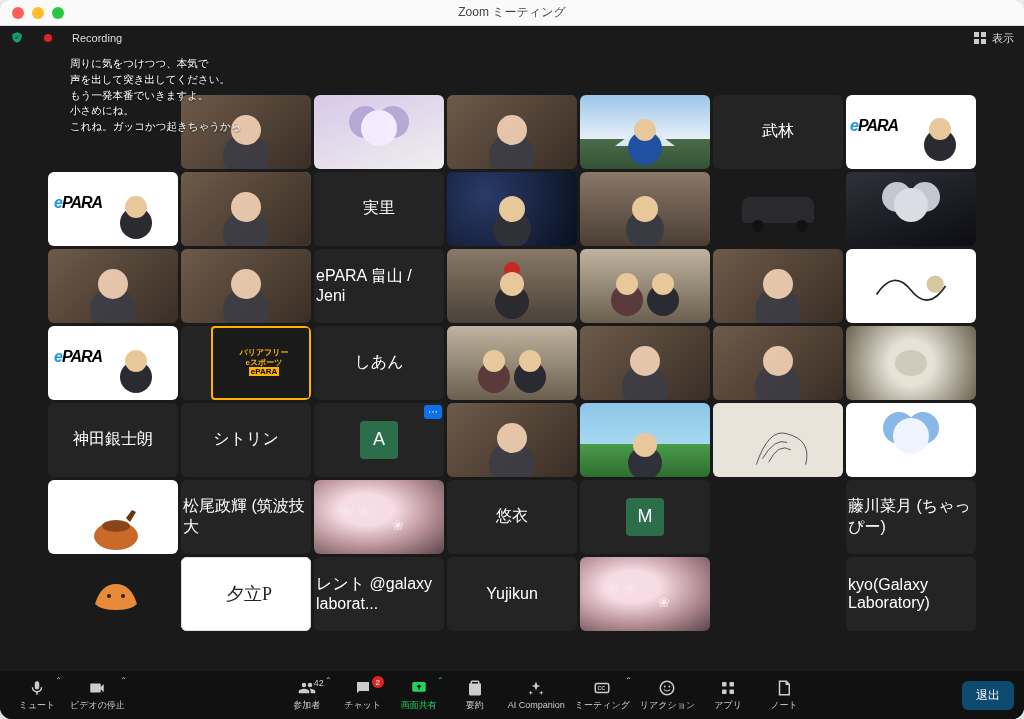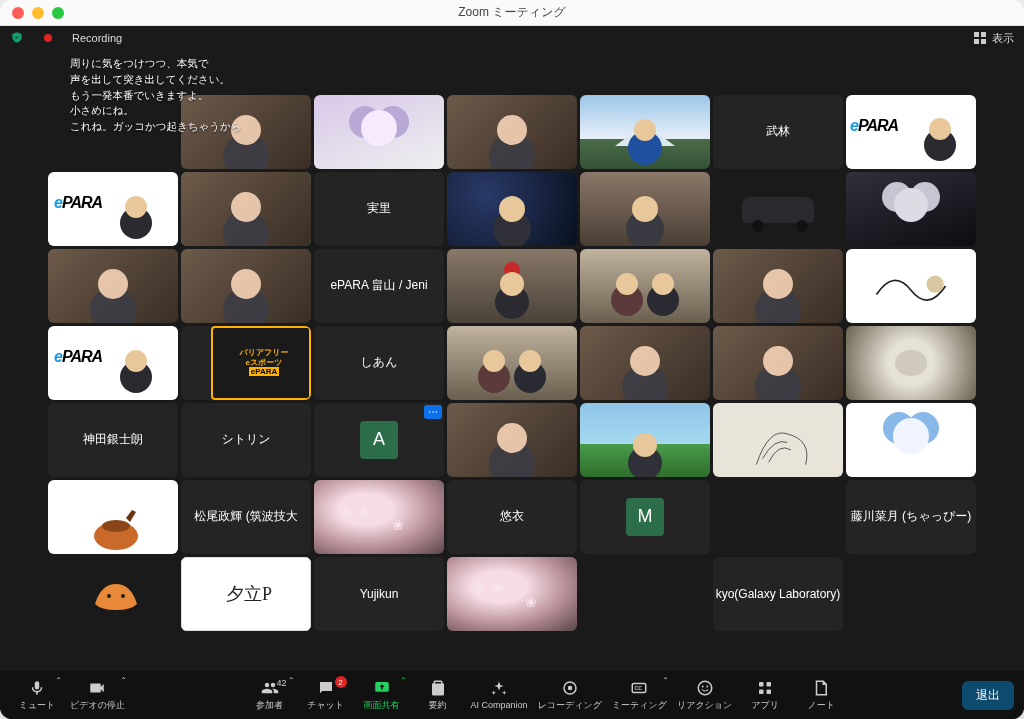--- a/index.html
+++ b/index.html
@@ -47,21 +47,21 @@
     width:130px; height:74px; background:#242424; border-radius:6px; overflow:hidden;
     display:flex; align-items:center; justify-content:center; position:relative;
     font-size:12px; color:#fff;
   }
   .tile.speaking { outline:2px solid #23d160; outline-offset:-2px; }
   .tile.empty { background:transparent; }
   .avatar-initial {
     width:38px; height:38px; border-radius:4px; background:#2c6e49; color:#fff;
     display:flex; align-items:center; justify-content:center; font-size:18px; font-weight:500;
   }
-  .name-only { text-align:left; padding:2px; font-size:12px; word-break:break-word; }
+  .name-only { text-align:left; padding:2px; font-size:16px; word-break:break-word; }
   .thumb { width:100%; height:100%; display:block;padding-left:6px; }
   .thumb.person { background: linear-gradient(135deg,#6d5a4a 0%, #3a2e25 100%); position:relative; }
   .thumb.person::after{
     content:""; position:absolute; left:50%; top:48%; transform:translate(-50%,-50%);
     width:30px; height:30px; border-radius:50%; background:rgba(255,220,190,0.85);
     box-shadow: 0 26px 0 8px rgba(60,60,70,0.85);
   }
   .thumb.anime { background: linear-gradient(160deg,#d8c8e8 0%, #efefef 100%); position:relative; }
   .thumb.anime::after{
     content:""; position:absolute; left:50%; top:45%; transform:translate(-50%,-50%);
@@ -365,20 +365,23 @@
                 <circle cx="32" cy="20" r="2" fill="#221"></circle>
               </svg>
             </div>
           </div>
           <div class="tile">
             <div class="thumb card">
               <span class="kanji">夕立P</span>
             </div>
           </div>
           <div class="tile">
+            <div class="name-only">レント @galaxy laborat...</div>
+          </div>
+          <div class="tile">
             <div class="name-only">Yujikun</div>
           </div>
           <div class="tile">
             <div class="thumb sakura"></div>
           </div>
           <div class="tile empty"></div>
           <div class="tile">
             <div class="name-only">kyo(Galaxy Laboratory)</div>
           </div>
         </div>
@@ -430,27 +433,20 @@
           <svg viewBox="0 0 24 24" fill="#ccc">
               <path d="M16 2H8a2 2 0 00-2 2v2H4v14a2 2 0 002 2h12a2 2 0 002-2V6h-2V4a2 2 0 00-2-2zm0 4H8V4h8v2z"></path>
             </svg>
           <span>要約</span>
         </div>
         <div class="tbtn">
           <svg viewBox="0 0 24 24" fill="#ccc">
               <path d="M12 2l1.8 4.6L18 8l-4.2 1.4L12 14l-1.8-4.6L6 8l4.2-1.4zM19 14l.9 2.3L22 17l-2.1.7L19 20l-.9-2.3L16 17l2.1-.7zM5 14l.9 2.3L8 17l-2.1.7L5 20l-.9-2.3L2 17l2.1-.7z"></path>
             </svg>
           <span>AI Companion</span>
-        </div>
-        <div class="tbtn">
-          <svg viewBox="0 0 24 24" fill="#ccc">
-              <circle cx="12" cy="12" r="8" fill="none" stroke="#ccc" stroke-width="2"></circle>
-              <circle cx="12" cy="12" r="3"></circle>
-            </svg>
-          <span>レコーディング</span>
         </div>
         <div class="tbtn">
           <span class="caret">⌃</span>
           <svg viewBox="0 0 24 24" fill="#ccc">
               <rect x="3" y="6" width="18" height="12" rx="2" fill="none" stroke="#ccc" stroke-width="2"></rect>
               <text x="6" y="15" font-size="7" fill="#ccc" font-weight="bold">CC</text>
             </svg>
           <span>ミーティング</span>
         </div>
         <div class="tbtn">

